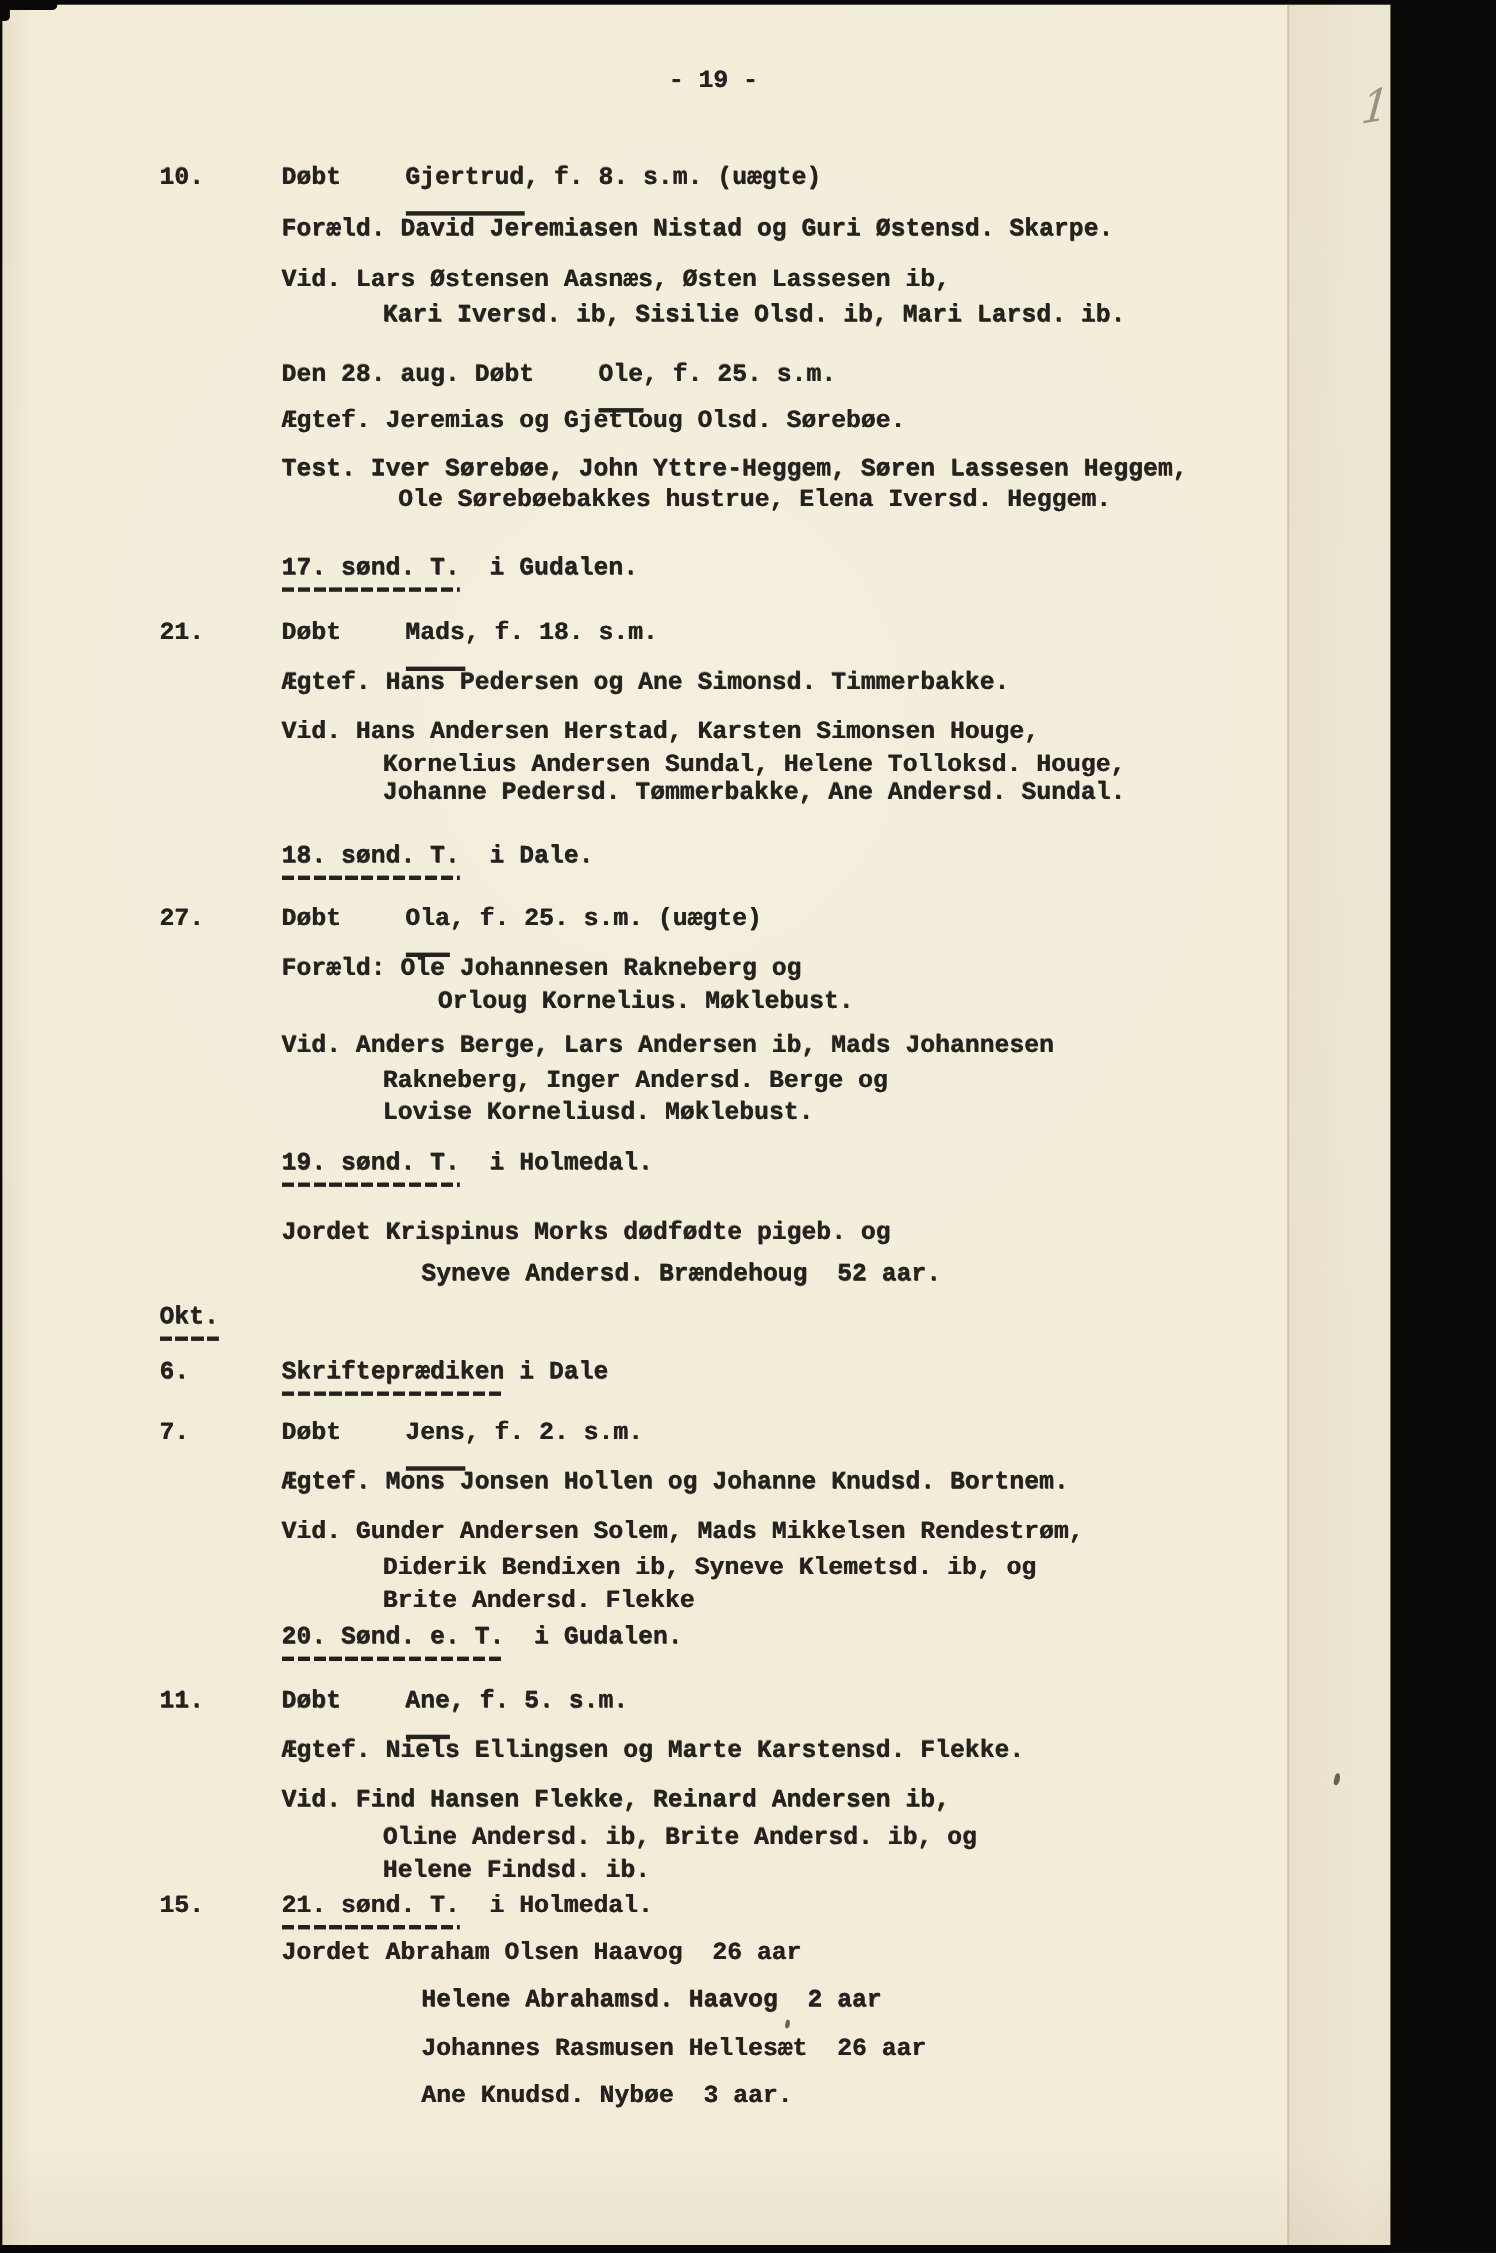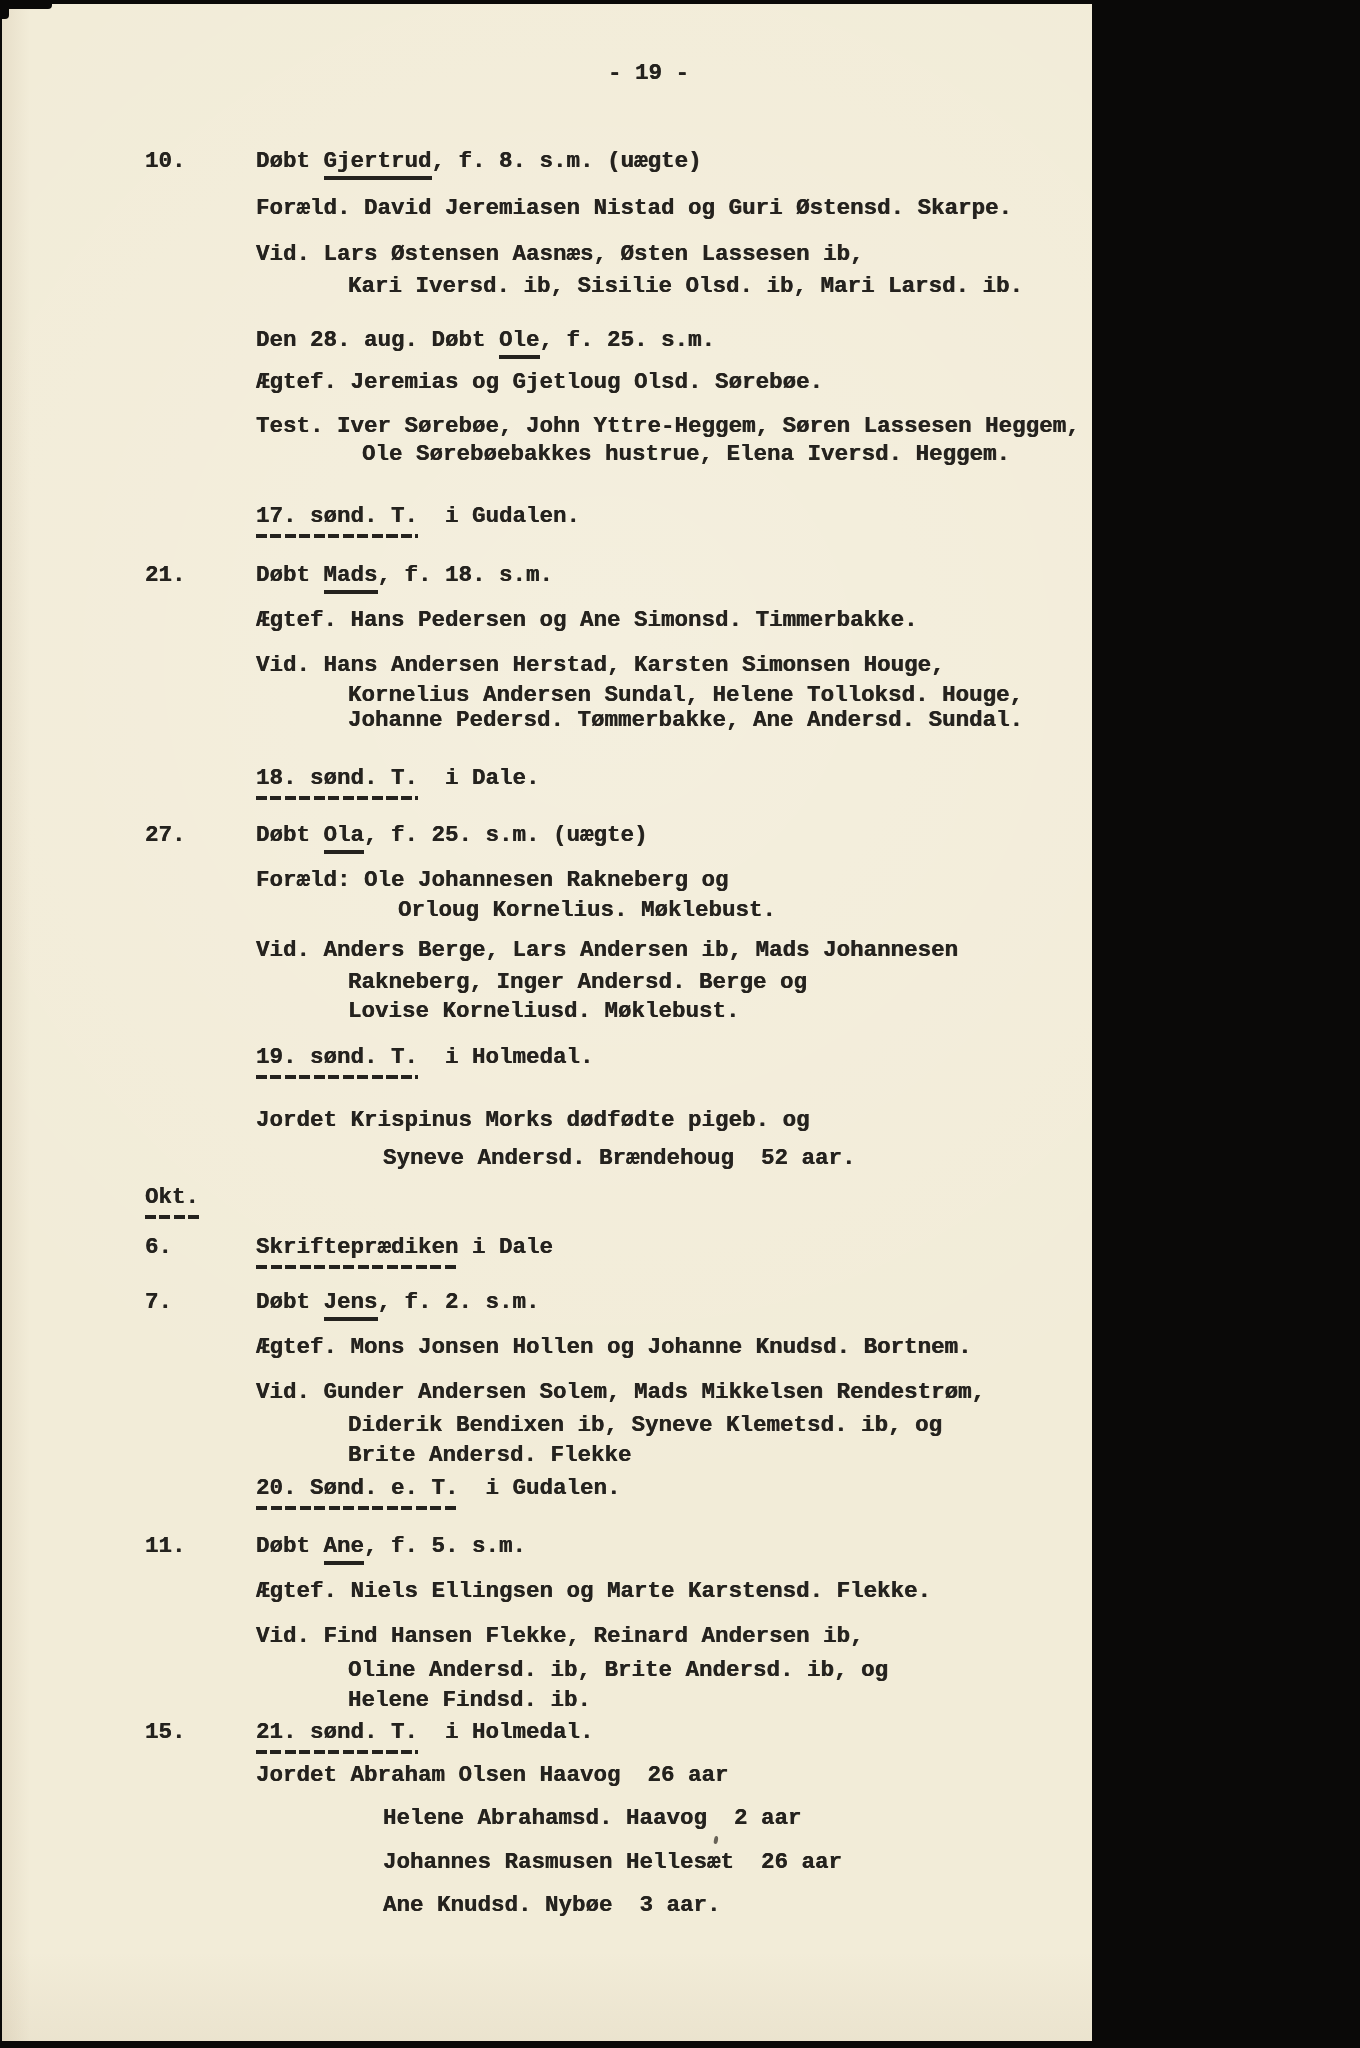--- a/index.html
+++ b/index.html
@@ -1,39 +1,39 @@
 <!DOCTYPE html>
 <html style="--paper: #f2ecd8; --paper-edge: #e7dec7; --ink: #24221e; --pencil: #8f8878; --scan-bg: #0a0908;"><head>
 <meta charset="utf-8">
 <title>Document</title>
 <style>
   :root{
     --paper:#f2ecd8; --paper-edge:#e7dec7; --ink:#24221e;
     --pencil:#8f8878; --scan-bg:#0a0908;
   }
   html,body{margin:0;padding:0;background:var(--scan-bg);}
-  .page{position:relative;width:1092px;height:2048px;background:var(--scan-bg);overflow:hidden;
+  .page{position:relative;width:1264px;height:2048px;background:var(--scan-bg);overflow:hidden;
         font-family:"Liberation Mono","DejaVu Sans Mono",monospace;}
   .paper{position:absolute;left:2px;top:4px;width:1344px;height:2037px;
          background-color:var(--paper);
          background-image:
            linear-gradient(90deg, rgba(120,85,50,.09), rgba(120,85,50,0) 28px),
            linear-gradient(270deg, rgba(120,85,50,.05), rgba(120,85,50,0) 55px),
            radial-gradient(90% 60% at 45% 32%, rgba(255,255,255,.16), rgba(255,255,255,0) 72%),
            linear-gradient(0deg, rgba(120,90,50,.06), rgba(120,90,50,0) 90px);
          border-radius:0 18px 4px 0;}
   .shade-right{position:absolute;left:1171px;top:4px;width:175px;height:2037px;
          background:linear-gradient(90deg, rgba(90,60,30,.07), rgba(90,60,30,.03) 40%, rgba(90,60,30,.08));
          border-radius:0 18px 4px 0;}
   .crease{position:absolute;left:1170px;top:4px;width:2px;height:2037px;background:rgba(160,120,95,.28);}
   .corner-a{position:absolute;left:0;top:0;width:52px;height:9px;background:var(--scan-bg);border-radius:0 0 4px 0;}
   .corner-b{position:absolute;left:0;top:0;width:9px;height:19px;background:var(--scan-bg);border-radius:0 0 4px 0;}
   .ln{position:absolute;white-space:pre;font-size:22.5px;line-height:26px;font-weight:700;color:var(--ink);
       text-shadow:.3px .3px .5px rgba(36,32,28,.8), -.3px -.2px .4px rgba(36,32,28,.45);}
-  .u{border-bottom:4px solid var(--ink);padding-bottom:2px;}
+  .u{border-bottom:4px solid var(--ink);padding-bottom:18px;margin-left:45px;}
   .du{padding-bottom:9px;
       background:repeating-linear-gradient(90deg,var(--ink) 0 11px,transparent 11px 14.5px) left bottom/100% 4px no-repeat;}
   .hand{position:absolute;font-family:"DejaVu Serif",serif;font-style:italic;font-size:40px;
       color:var(--pencil);letter-spacing:7px;transform:rotate(-9deg) skewX(-14deg);opacity:.9;}
   .speck{position:absolute;background:rgba(45,40,33,.7);border-radius:45% 60% 55% 45%;}
 </style>
 </head>
 <body>
 
 <div class="page">

